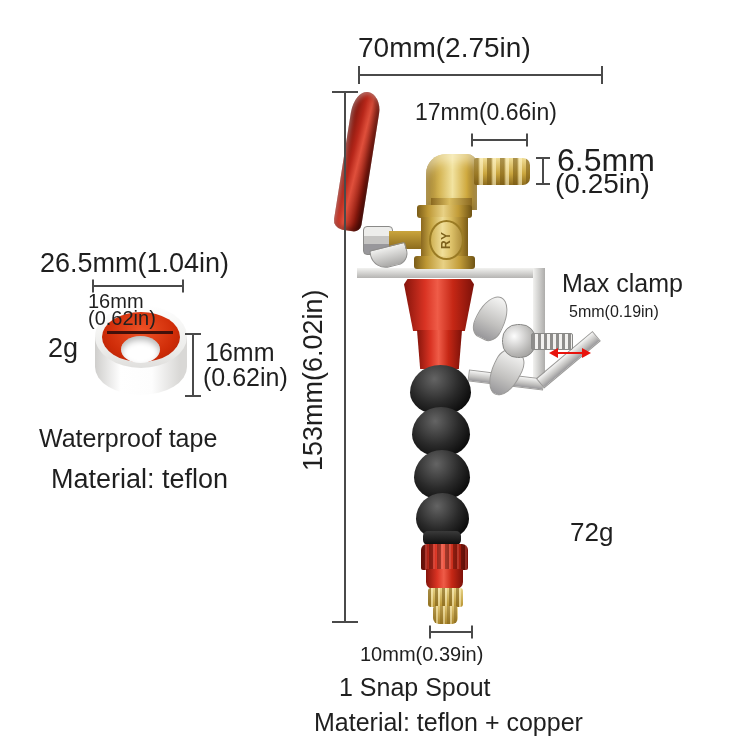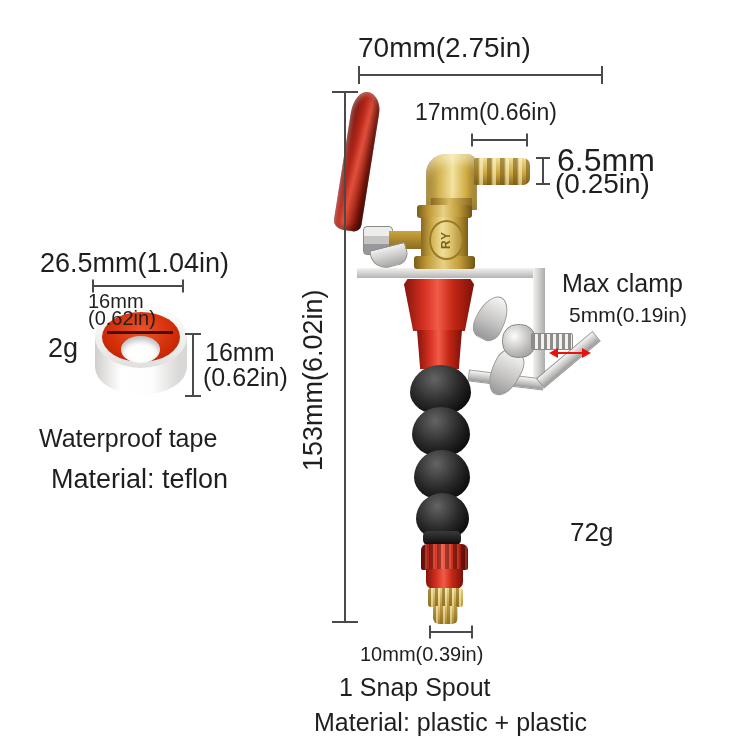--- a/index.html
+++ b/index.html
@@ -26,21 +26,21 @@
   #t-70{left:358px;top:33px;width:245px;font-size:28px}
   #l-70{left:358px;top:74px;width:245px}
   #t-17{left:415px;top:100px;width:155px;font-size:23px}
   #l-17{left:471px;top:139px;width:57px}
   #l-65{left:542px;top:157px;height:28px}
   #t-65a{left:557px;top:143px;font-size:32px}
   #t-65b{left:555px;top:169px;font-size:28px}
   #l-153{left:344px;top:91px;height:532px}
   #t-153{left:299px;top:268px;height:225px;font-size:27px;writing-mode:vertical-rl;transform:rotate(180deg);text-align:center}
   #t-maxclamp{left:562px;top:270px;font-size:25px}
-  #t-clampval{left:569px;top:303px;font-size:21px}
+  #t-clampval{left:569px;top:303px;font-size:16px}
   #t-72g{left:570px;top:518px;font-size:26px}
   #l-10{left:429px;top:631px;width:44px}
   #t-10{left:360px;top:643px;width:182px;font-size:20px}
   #t-snap{left:339px;top:674px;width:215px;font-size:25px}
   #t-matmain{left:314px;top:709px;width:265px;font-size:25px}
   #t-265{left:40px;top:249px;width:185px;font-size:27px}
   #l-265{left:92px;top:285px;width:92px}
   #t-tape16a{left:88px;top:290px;width:100px;font-size:20px;z-index:7}
   #t-tape16b{left:88px;top:307px;width:100px;font-size:20px;z-index:7}
   #t-2g{left:48px;top:334px;font-size:27px}
@@ -219,15 +219,15 @@
   <div class="part" id="hring"></div>
   <div class="part" id="nut-rib"></div>
   <div class="part redp" id="nut-smooth"></div>
   <div class="part" id="noz-knurl"></div>
   <div class="part" id="noz-tip"></div>
 
   <div class="lbl" id="t-72g">72g</div>
   <div class="dimh th12" id="l-10"></div>
   <div class="lbl ctr" id="t-10">10mm(0.39in)</div>
   <div class="lbl ctr" id="t-snap">1 Snap Spout</div>
-  <div class="lbl ctr" id="t-matmain">Material: plastic + plastic</div>
+  <div class="lbl ctr" id="t-matmain">Material: teflon + copper</div>
 
 </div>
 
 </body></html>

